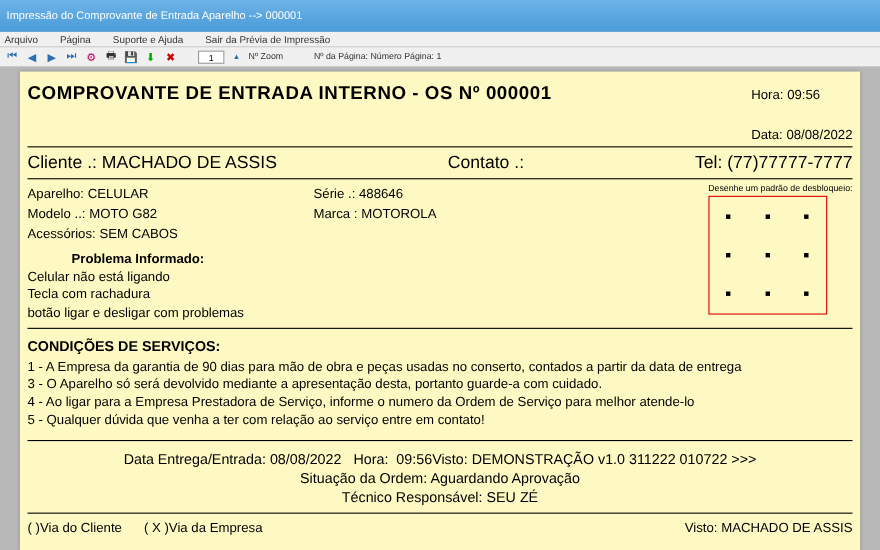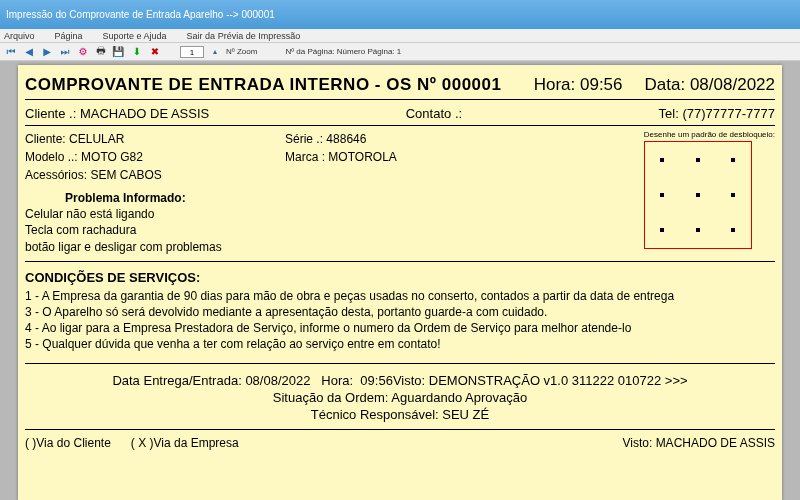--- a/index.html
+++ b/index.html
@@ -9,22 +9,22 @@
   .toolbar { background: #f0f0f0; height: 18px; font-size: 9px; padding: 0 4px; display: flex; gap: 4px; align-items: center; border-bottom: 1px solid #ccc; }
   .tbtn { width: 14px; height: 14px; display: flex; align-items: center; justify-content: center; color: #2a6fb0; font-size: 10px; cursor: pointer; }
   .zoom-box { width: 24px; height: 12px; border: 1px solid #999; background: #fff; font-size: 8px; text-align: center; line-height: 12px; }
   .toolbar-lbl { font-size: 8px; color: #333; }
   .page-area { background: #b8b8b8; height: 440px; padding: 4px 18px 0 18px; overflow: hidden; }
   .page { background: #fef9c3; width: 100%; height: 100%; padding: 10px 7px; box-shadow: 0 0 3px rgba(0,0,0,.4); }
   .statusbar { background: #86efac; height: 12px; font-size: 8px; padding: 0 4px; color: #333; border-top: 1px solid #ccc; line-height: 12px; }
 
   .hdr { display: flex; justify-content: space-between; align-items: baseline; border-bottom: 1px solid #000; padding-bottom: 4px; margin-bottom: 4px; }
   .hdr-title { font-size: 17px; font-weight: bold; letter-spacing: .5px; }
-  .hdr-right { font-size: 17px; display: flex; gap: 22px; }
-  .row { display: flex; justify-content: space-between; font-size: 13px; padding: 2px 0; text-align: right; }
+  .hdr-right { font-size: 12px; display: flex; gap: 22px; flex-direction: column; }
+  .row { display: flex; justify-content: space-between; font-size: 16px; padding: 2px 0; text-align: right; }
   .row.bb { border-bottom: 1px solid #000; padding-bottom: 4px; margin-bottom: 4px; }
   .lbl { display: inline-block; }
   .device-block { display: flex; gap: 10px; border-bottom: 1px solid #000; padding-bottom: 6px; margin-bottom: 6px; }
   .dev-left { flex: 0 0 250px; font-size: 12px; line-height: 1.5; }
   .dev-mid { flex: 0 0 200px; font-size: 12px; line-height: 1.5; }
   .dev-right { flex: 1; display: flex; justify-content: flex-end; }
   .pattern-wrap { text-align: center; }
   .pattern-cap { font-size: 8px; margin-bottom: 2px; }
   .pattern { width: 108px; height: 108px; border: 1.5px solid #d00; display: grid; grid-template-columns: repeat(3,1fr); grid-template-rows: repeat(3,1fr); }
   .pattern div { display: flex; align-items: center; justify-content: center; }
@@ -81,21 +81,21 @@
     </div>
 
     <div class="row bb">
       <span><span class="lbl">Cliente   .:</span> <span>MACHADO DE ASSIS</span></span>
       <span>Contato .:</span>
       <span><span>Tel:</span> <span>(77)77777-7777</span></span>
     </div>
 
     <div class="device-block">
       <div class="dev-left">
-        <div><span>Cliente:</span> <span>CELULAR</span></div>
+        <div><span>Aparelho:</span> <span>CELULAR</span></div>
         <div><span>Modelo ..:</span> <span>MOTO G82</span></div>
         <div><span>Acessórios:</span> <span>SEM CABOS</span></div>
         <div class="problem" style="margin-top:6px;">
           <div class="problem-title">Problema Informado:</div>
           <div>Celular não está ligando</div>
           <div>Tecla com rachadura</div>
           <div>botão ligar e desligar com problemas</div>
         </div>
       </div>
       <div class="dev-mid">

